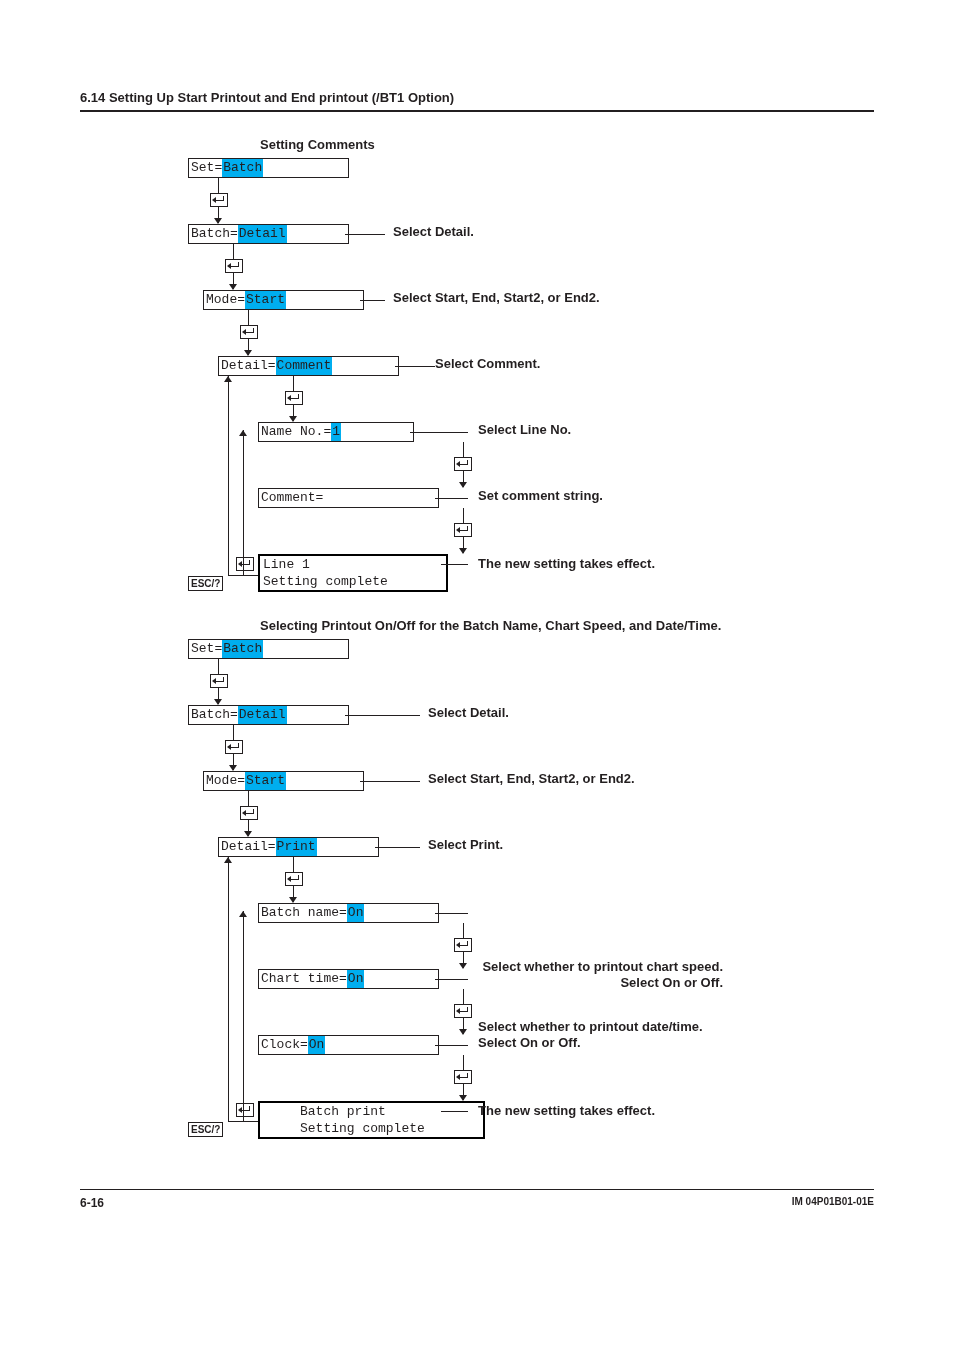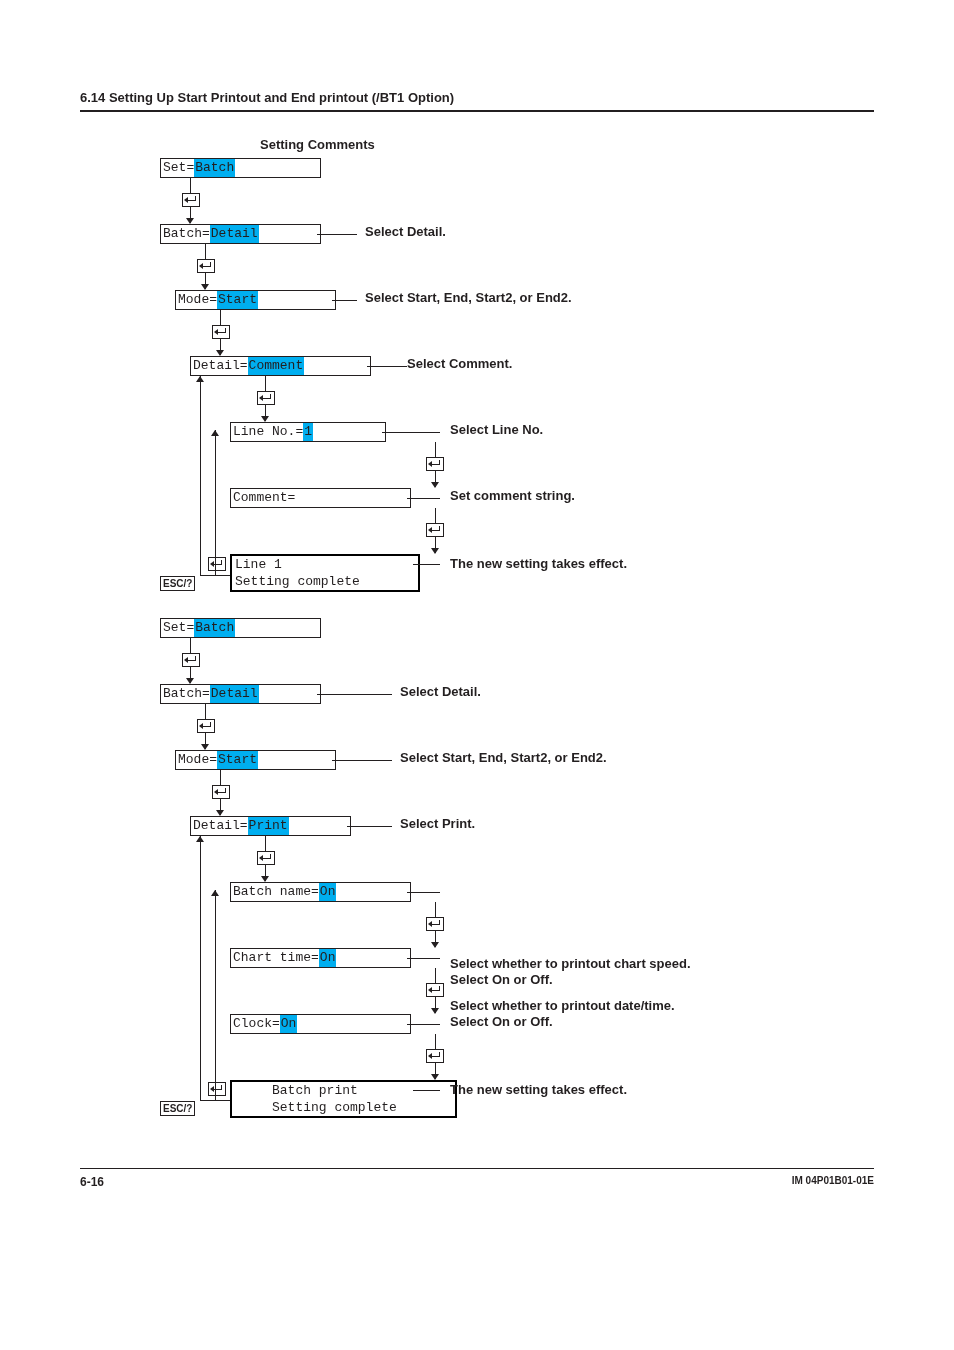--- a/index.html
+++ b/index.html
@@ -23,21 +23,21 @@
     margin-bottom: 25px;
   }
   .proc-title {
     font-size: 13px;
     font-weight: bold;
     margin-left: 180px;
     margin-bottom: 6px;
   }
   .diagram-area {
     position: relative;
-    margin-left: 80px;
+    margin-left: 108px;
     width: 650px;
   }
   .setting-box {
     position: absolute;
     height: 18px;
     border: 1px solid #231f20;
     font-family: "Courier New", monospace;
     font-size: 13px;
     line-height: 18px;
     padding: 0 2px;
@@ -183,21 +183,21 @@
         <span class="hl">Comment</span>
     </div>
     <div class="desc" style="left:247px; top:198px;">Select Comment.</div>
     <div class="vline" style="left:105px; top:218px; height:45px;"></div>
     <div class="arrow-down" style="left:101px; top:258px;"></div>
     <div class="enter-icon" style="left:97px; top:233px;">
         <span class="tri"></span>
       </div>
 
     <div class="setting-box" style="left:70px; top:264px; width:150px;">
-      <span>Line No.=</span>
+      <span>Name No.=</span>
         <span class="hl">1</span>
     </div>
     <div class="desc" style="left:290px; top:264px;text-align:right;">Select Line No.</div>
     <div class="vline" style="left:275px; top:284px; height:45px;"></div>
     <div class="arrow-down" style="left:271px; top:324px;"></div>
     <div class="enter-icon" style="left:266px; top:299px;">
         <span class="tri"></span>
       </div>
 
     <div class="setting-box" style="left:70px; top:330px; width:175px;">
@@ -229,20 +229,21 @@
     <div class="arrow-down" style="left:51px; top:272px; transform: rotate(180deg);"></div>
 
     <div class="hline" style="left:157px; top:76px; width:40px;"></div>
     <div class="hline" style="left:172px; top:142px; width:25px;"></div>
     <div class="hline" style="left:207px; top:208px; width:40px;"></div>
     <div class="hline" style="left:222px; top:274px; width:58px;"></div>
     <div class="hline" style="left:247px; top:340px; width:33px;"></div>
     <div class="hline" style="left:253px; top:406px; width:27px;"></div>
   </div>
 
+  <div class="proc-title">Selecting Printout On/Off for the Batch Name, Chart Speed, and Date/Time.</div>
   <div class="diagram-area" style="height:510px;">
 
     <div class="setting-box" style="left:0px; top:0px; width:155px;">
       <span>Set=</span>
         <span class="hl">Batch</span>
     </div>
     <div class="vline" style="left:30px; top:20px; height:45px;"></div>
     <div class="arrow-down" style="left:26px; top:60px;"></div>
     <div class="enter-icon" style="left:22px; top:35px;">
         <span class="tri"></span>
@@ -288,21 +289,21 @@
     <div class="vline" style="left:275px; top:284px; height:45px;"></div>
     <div class="arrow-down" style="left:271px; top:324px;"></div>
     <div class="enter-icon" style="left:266px; top:299px;">
         <span class="tri"></span>
       </div>
 
     <div class="setting-box" style="left:70px; top:330px; width:175px;">
       <span>Chart time=</span>
         <span class="hl">On</span>
     </div>
-    <div class="desc" style="left:290px; top:338px; width:245px;">Select whether to printout chart speed. Select On or Off.</div>
+    <div class="desc" style="left:290px; top:320px; width:245px;text-align:right;">Select whether to printout chart speed. Select On or Off.</div>
     <div class="vline" style="left:275px; top:350px; height:45px;"></div>
     <div class="arrow-down" style="left:271px; top:390px;"></div>
     <div class="enter-icon" style="left:266px; top:365px;">
         <span class="tri"></span>
       </div>
 
     <div class="setting-box" style="left:70px; top:396px; width:175px;">
       <span>Clock=</span>
         <span class="hl">On</span>
     </div>

